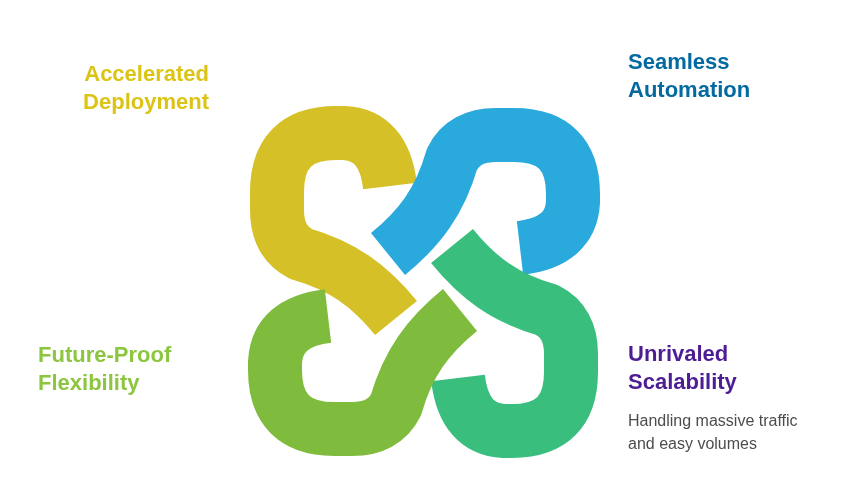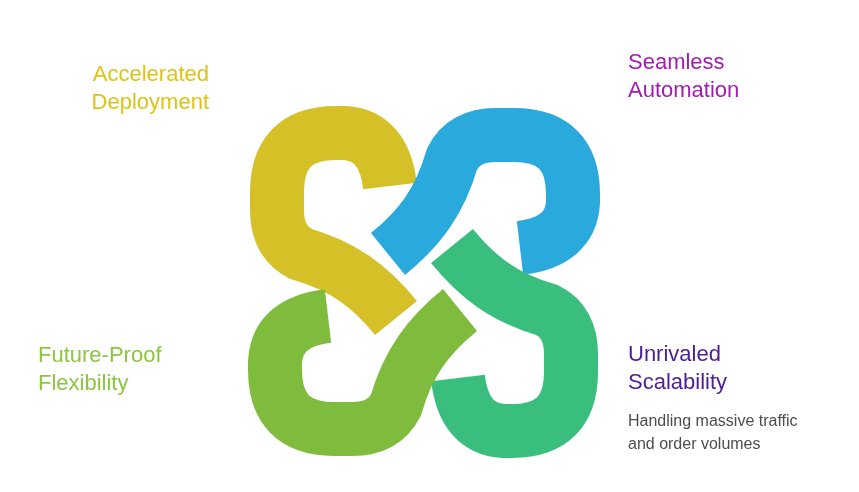--- a/index.html
+++ b/index.html
@@ -5,21 +5,21 @@
   html,body{margin:0;padding:0;}
   body{
     width:859px;height:492px;position:relative;overflow:hidden;
     background:#ffffff;
     font-family:"Liberation Sans","DejaVu Sans",sans-serif;
   }
   .stage{position:absolute;inset:0;width:859px;height:492px;}
   svg.knot{position:absolute;left:0;top:0;width:859px;height:492px;}
   .feature{position:absolute;}
   .feature h2{
-    margin:0;font-size:22px;line-height:28px;font-weight:normal;
+    margin:0;font-size:22px;line-height:28px;font-weight:bold;
     white-space:pre-line;letter-spacing:0;
   }
   .feature p{
     margin:13px 0 0 0;font-size:16px;line-height:23px;
     color:#4d4d4d;white-space:pre-line;
   }
   .f-tl{left:39px;top:60px;width:170px;text-align:right;}
   .f-tr{left:628px;top:48px;width:175px;text-align:left;}
   .f-bl{left:38px;top:341px;width:170px;text-align:left;}
   .f-br{left:628px;top:340px;width:200px;text-align:left;}
@@ -37,29 +37,29 @@
       <path transform="rotate(270 424 282)" d="M 396 318 C 370 286 343 266 301 254 Q 277 242 277 210 L 277 192 Q 277 133 336 133 L 344 133 Q 384 135 390 186" stroke="#7fbc3e"></path>
     </g>
   </svg>
 
   <div class="feature f-tl">
     <h2 style="color: rgb(220, 196, 20);">Accelerated
 Deployment</h2>
   </div>
 
   <div class="feature f-tr">
-    <h2 style="color: #a21caf;">Seamless
+    <h2 style="color: #0369a1;">Seamless
 Automation</h2>
   </div>
 
   <div class="feature f-bl">
     <h2 style="color: rgb(140, 198, 63);">Future-Proof
 Flexibility</h2>
   </div>
 
   <div class="feature f-br">
     <h2 style="color: #4c1d95;">Unrivaled
 Scalability</h2>
     <p>Handling massive traffic
-and order volumes</p>
+and easy volumes</p>
   </div>
 
 </div>
 
 </body></html>

